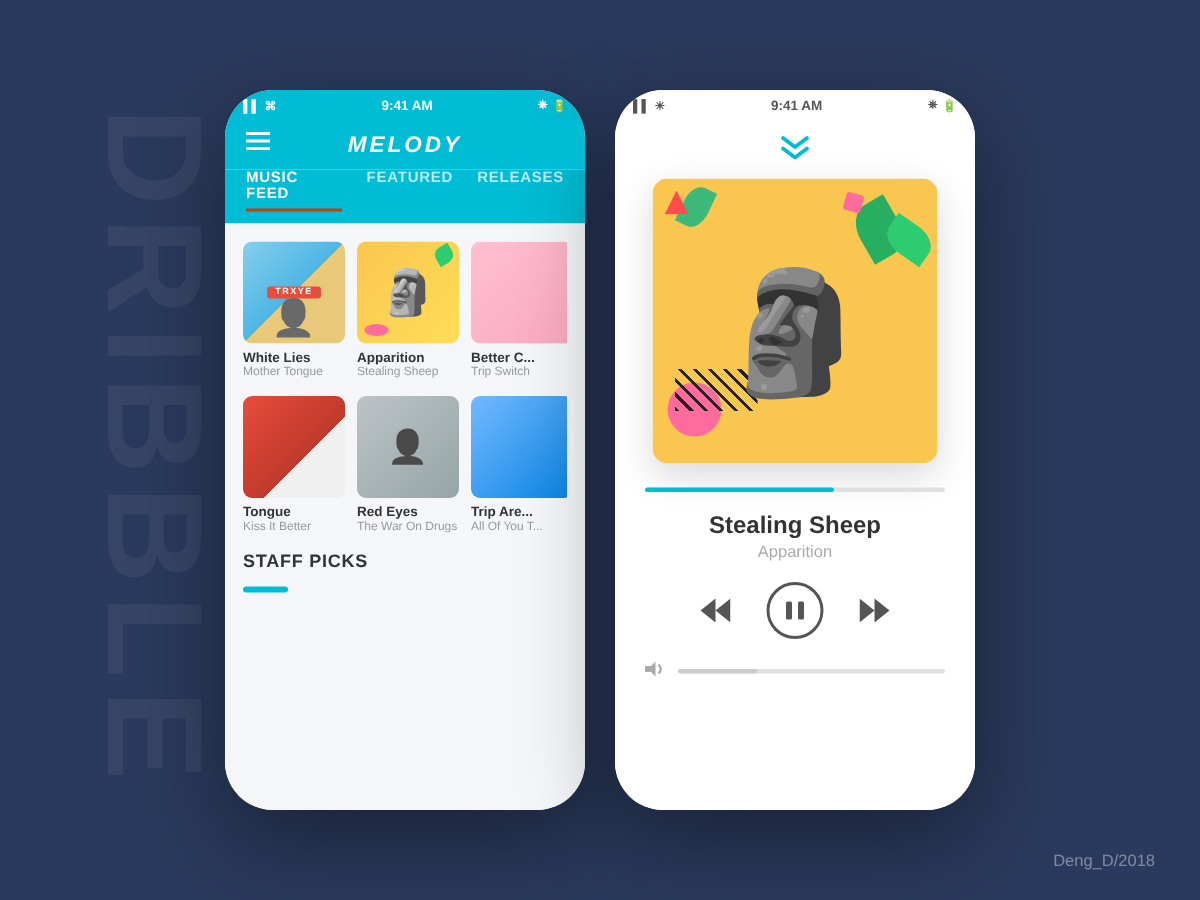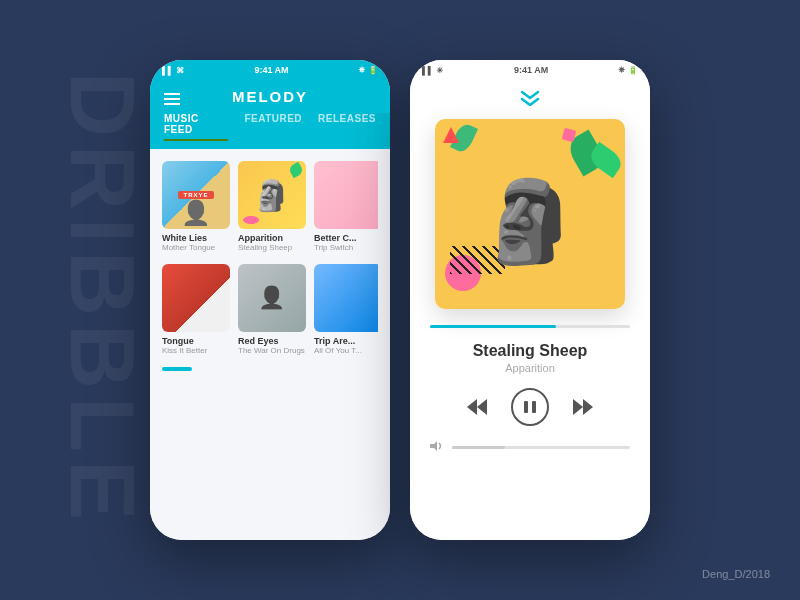--- a/index.html
+++ b/index.html
@@ -65,24 +65,25 @@
 
     .status-left { display: flex; align-items: center; gap: 3px; }
     .status-center { font-size: 9px; font-weight: 700; }
     .status-right { display: flex; align-items: center; gap: 3px; }
 
     
     .phone1 .nav-bar {
       background: #00bcd4;
       padding: 8px 14px;
       display: flex;
-      align-items: flex-end;
+      align-items: flex-start;
       justify-content: center;
       position: relative;
       flex-shrink: 0;
+      font-style: italic;
     }
 
     .phone1 .nav-title {
       color: white;
       font-size: 15px;
       font-weight: 800;
       letter-spacing: 2px;
     }
 
     .phone1 .hamburger {
@@ -112,21 +113,21 @@
       font-size: 10px;
       font-weight: 700;
       color: rgba(255,255,255,0.7);
       cursor: pointer;
       padding-bottom: 4px;
       letter-spacing: 0.5px;
     }
 
     .tab-item.active {
       color: white;
-      border-bottom: 2px solid #4d7c0f;
+      border-bottom: 2px solid #c2410c;
     }
 
     .phone1 .content {
       flex: 1;
       overflow-y: auto;
       background: #f5f6fa;
       padding: 12px;
     }
 
     .section-title {
@@ -494,20 +495,21 @@
 
         <div class="music-card">
           <div class="music-card-img">
             <div class="art-monty"></div>
           </div>
           <div class="music-card-title">Trip Are...</div>
           <div class="music-card-artist">All Of You T...</div>
         </div>
       </div>
 
+      <div class="section-title">STAFF PICKS</div>
       <div style="height:4px; background:#00bcd4; width:30px; border-radius:2px;"></div>
 
     </div>
   </div>
 
   <div class="phone phone2">
 
     <div class="status-bar" style="background:white; color:#555;">
       <div class="status-left" style="color:#555;">
         <span style="color:#555;">▌▌</span>

